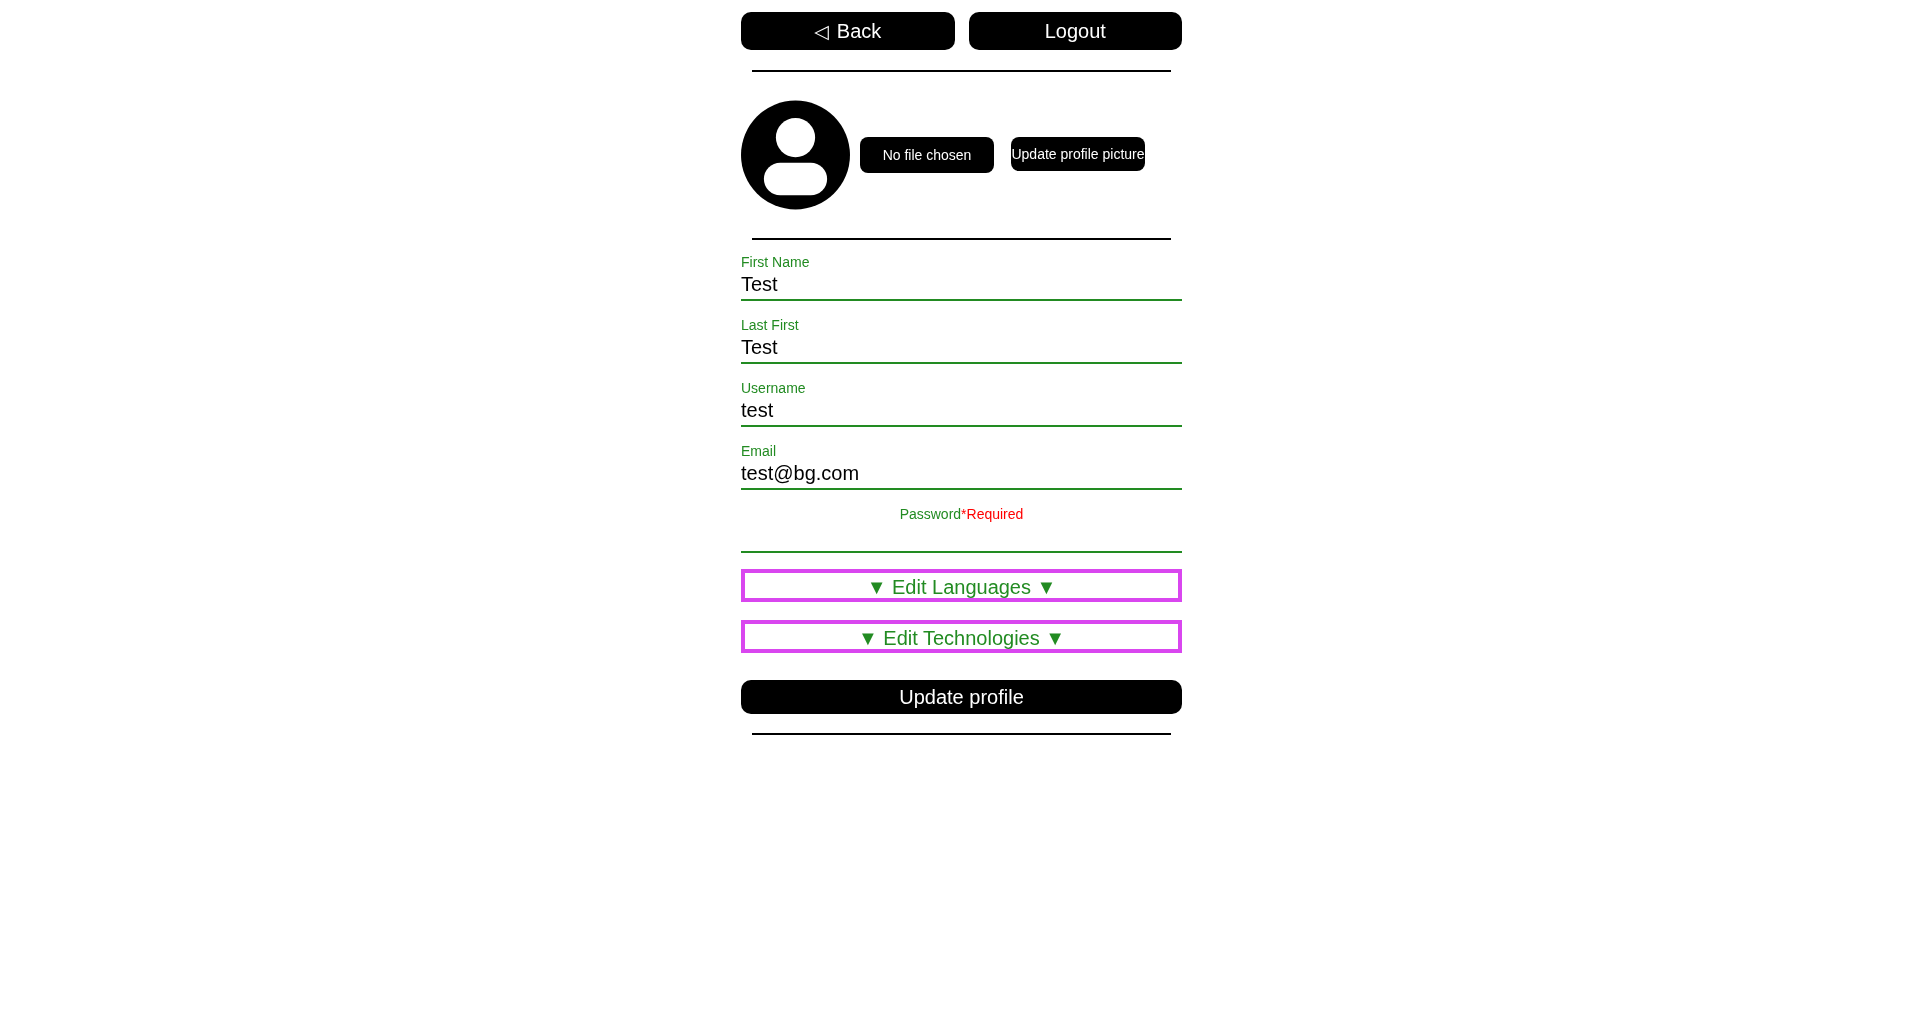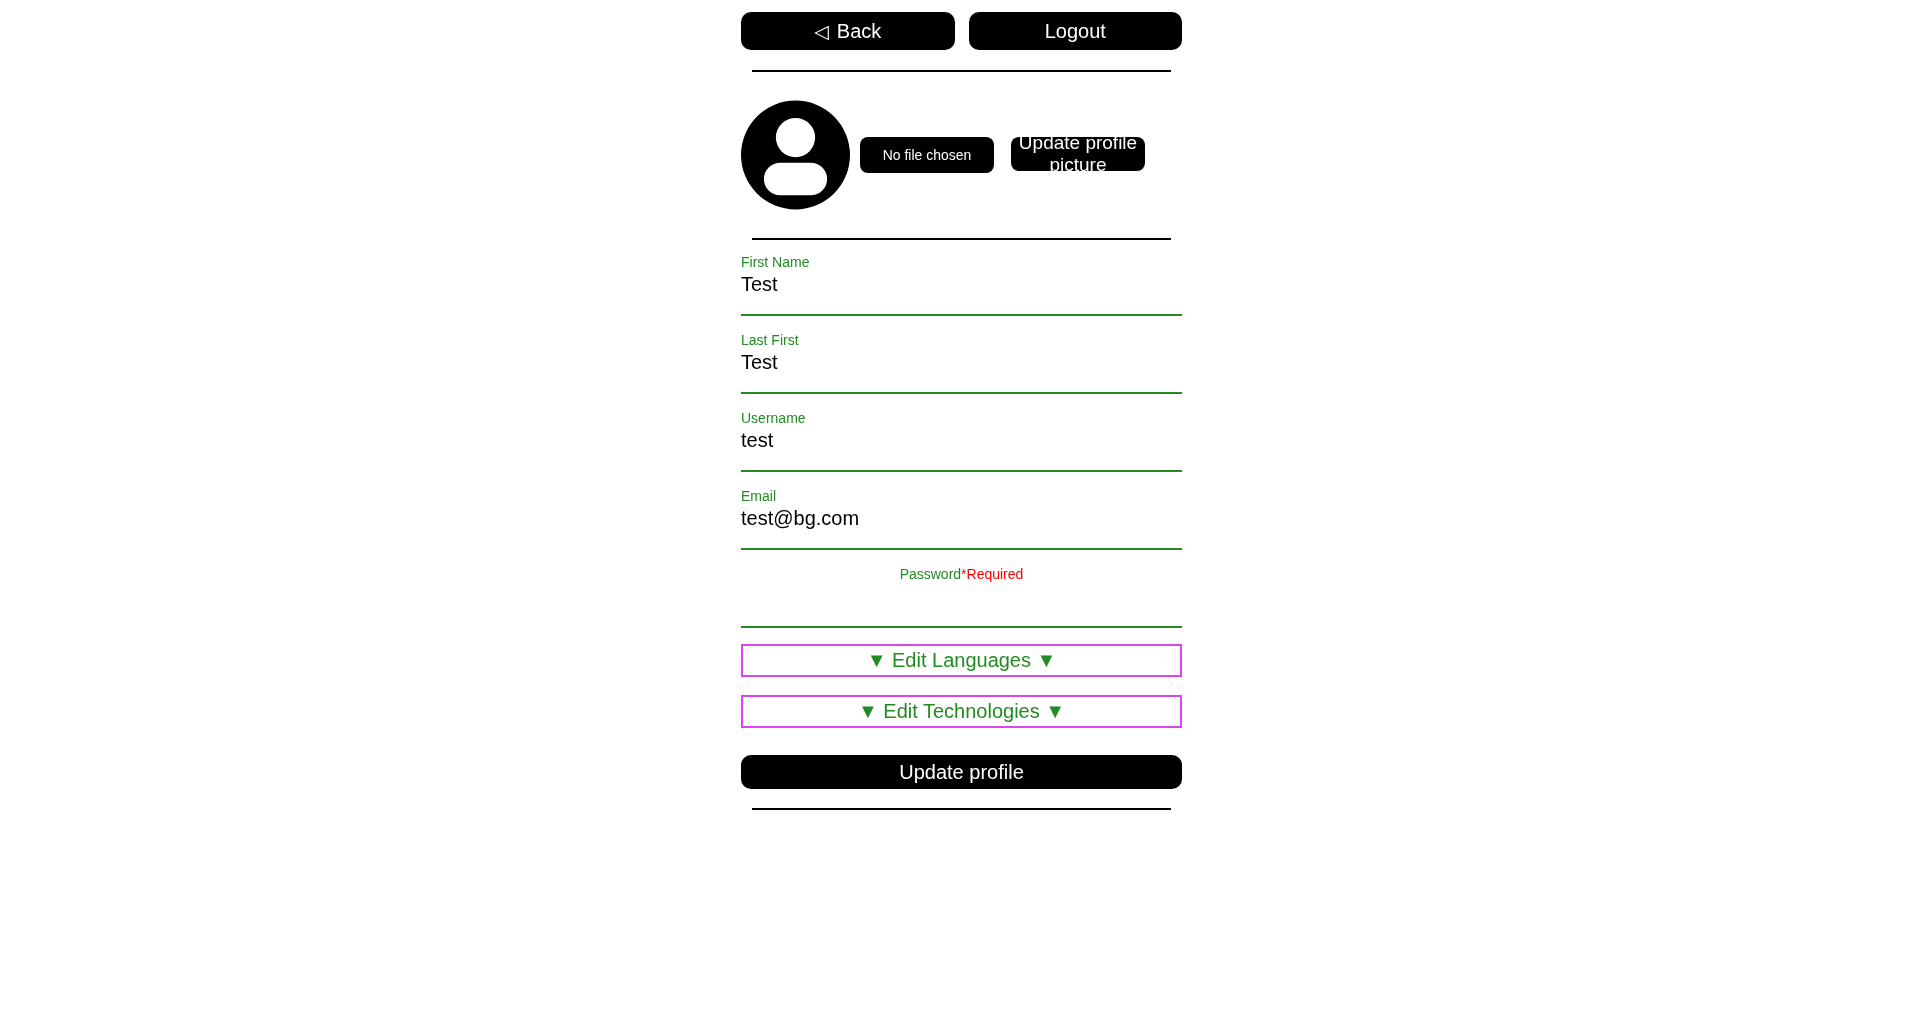--- a/index.html
+++ b/index.html
@@ -80,27 +80,27 @@
     gap: 17px;
   }
   .file-btn {
     height: 36px;
     border-radius: 8px;
     font-size: 14px;
   }
   .upload-btn {
     height: 34px;
     border-radius: 8px;
-    font-size: 19px;
+    font-size: 14px;
   }
 
   
   .field {
     border-bottom: 2px solid #228B22;
-    padding-bottom: 16px;
+    padding-bottom: 1px;
     margin-bottom: 16px;
   }
   .field-label {
     color: #228B22;
     font-size: 14px;
     line-height: 17px;
   }
   .field-label-row {
     display: flex;
     justify-content: center;
@@ -121,21 +121,21 @@
     outline: none;
   }
 
   
   .ghost-btn {
     display: block;
     width: 100%;
     height: 33px;
     margin-top: 16px;
     background: #ffffff;
-    border: 2px solid #d946ef;
+    border: 4px solid #d946ef;
     color: #228B22;
     font-size: 20px;
     font-family: inherit;
     cursor: pointer;
     text-align: center;
     line-height: 29px;
     padding: 0;
   }
   .ghost-btn + .ghost-btn { margin-top: 18px; }
 

